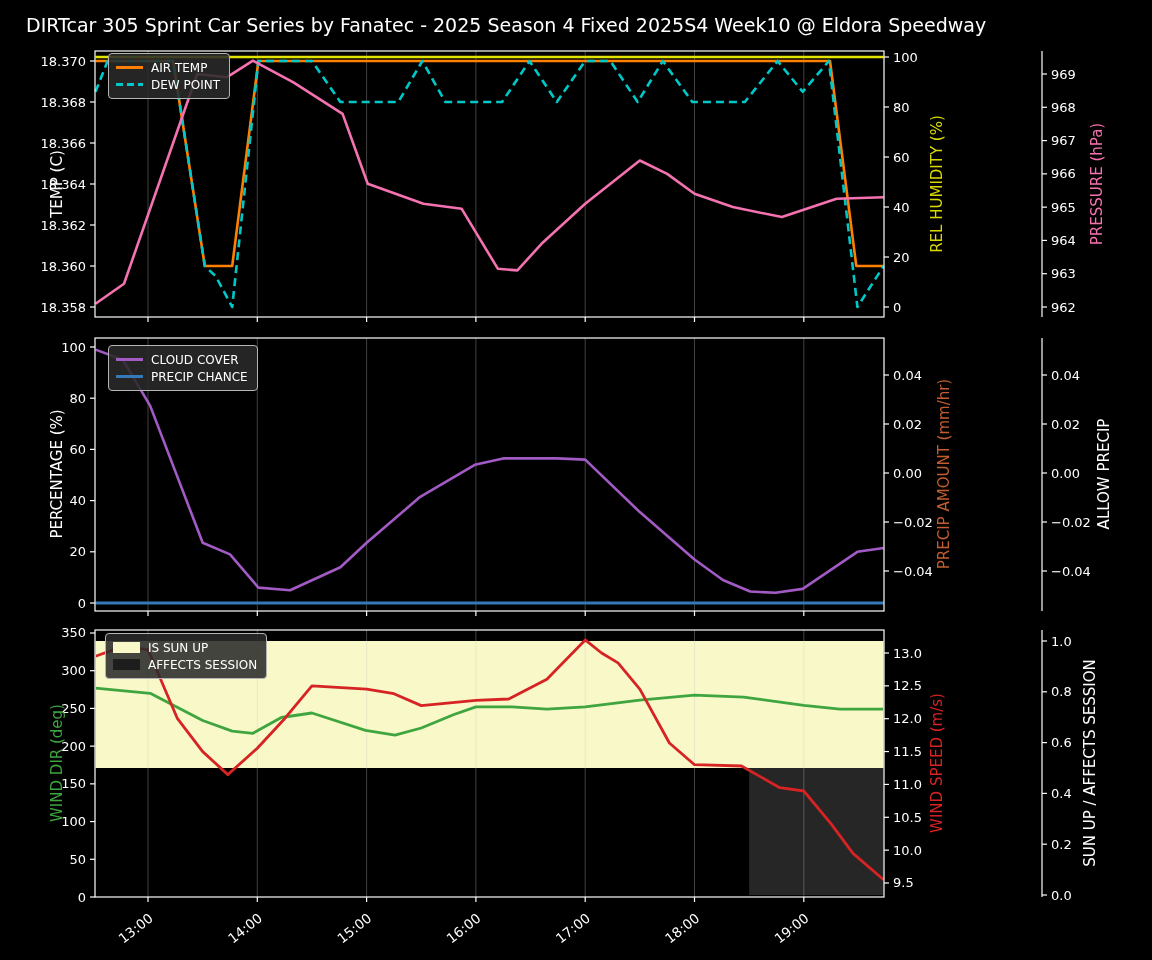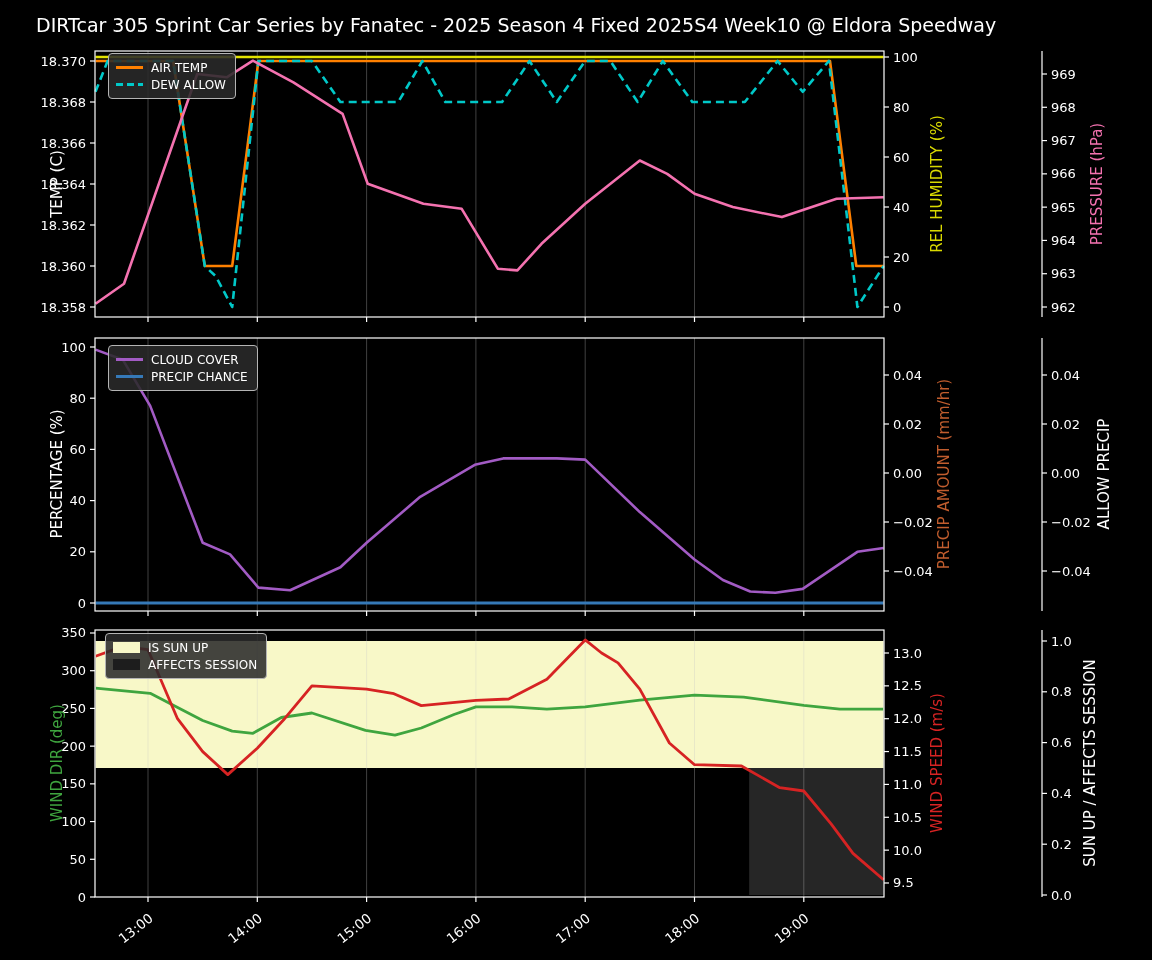--- a/index.html
+++ b/index.html
@@ -1,19 +1,19 @@
 <!DOCTYPE html>
 <html><head>
 <meta charset="utf-8">
 <style>
   html,body{margin:0;padding:0;background:#000;}
   #fig{position:relative;width:1152px;height:960px;background:#000;overflow:hidden;
        font-family:"DejaVu Sans","Liberation Sans",sans-serif;}
   #chart-svg{position:absolute;left:0;top:0;}
-  .title{position:absolute;left:36px;top:14px;color:#fff;font-size:19px;white-space:nowrap;}
+  .title{position:absolute;left:26px;top:14px;color:#fff;font-size:19px;white-space:nowrap;}
   .axlabel{position:absolute;font-size:15px;white-space:nowrap;
            transform:translate(-50%,-50%) rotate(-90deg);}
   .legend{position:absolute;background:rgba(42,42,42,0.88);border:1px solid #b4b4b4;
           border-radius:4px;padding:5px 9px 5px 7px;z-index:5;}
   .lrow{display:flex;align-items:center;height:17px;}
   .lrow .txt{color:#fff;font-size:12px;margin-left:8px;white-space:nowrap;}
   .sw{width:27px;height:3px;flex:0 0 auto;}
   .sw.dash{background:repeating-linear-gradient(90deg,#00c8c8 0 7px,rgba(0,0,0,0) 7px 11px);}
   .sw.patch{height:11px;}
 </style>
@@ -225,21 +225,21 @@
   <div class="axlabel" style="left:937px;top:763px;color:#d62323">WIND SPEED (m/s)</div>
   <div class="axlabel" style="left:1090px;top:763px;color:#fff">SUN UP / AFFECTS SESSION</div>
 
   <div class="legend" style="left:108px;top:53px">
     <div class="lrow">
       <span class="sw" style="background:#ff8000"></span>
       <span class="txt">AIR TEMP</span>
     </div>
     <div class="lrow">
       <span class="sw dash"></span>
-      <span class="txt">DEW ALLOW</span>
+      <span class="txt">DEW POINT</span>
     </div>
   </div>
 
   <div class="legend" style="left:105px;top:633px">
     <div class="lrow">
       <span class="sw patch" style="background:#f8f8c8"></span>
       <span class="txt">IS SUN UP</span>
     </div>
     <div class="lrow">
       <span class="sw patch" style="background:#1d1d1d"></span>

